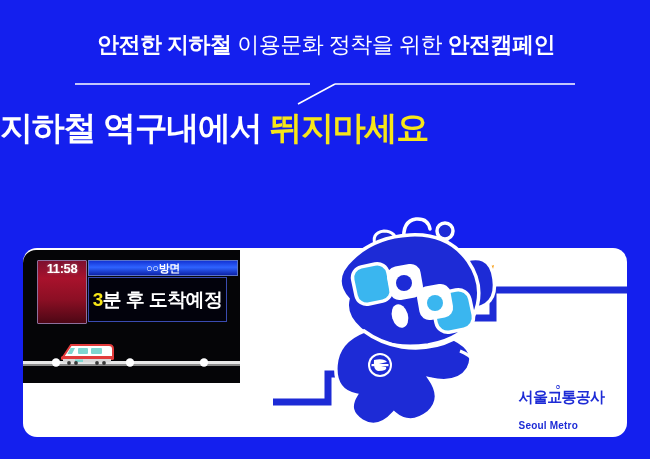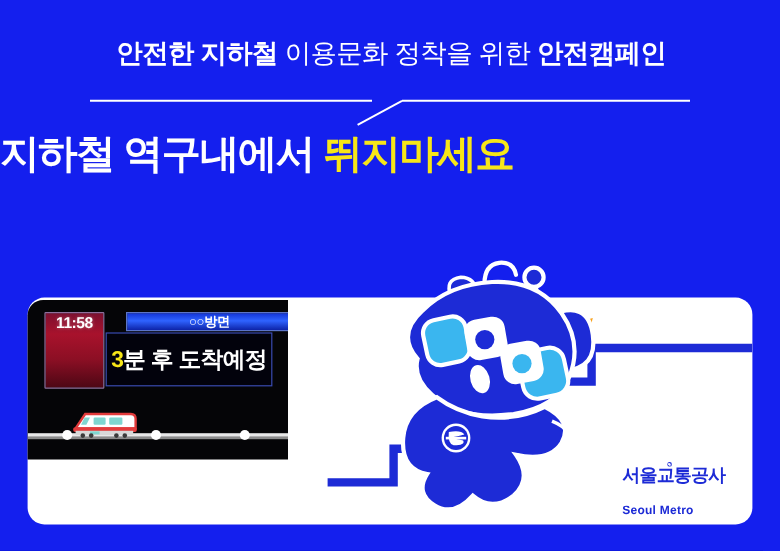--- a/index.html
+++ b/index.html
@@ -95,23 +95,23 @@
   }
   .board-time span {
     color: #ffffff;
     font-weight: 700;
     font-size: 13px;
     letter-spacing: -0.4px;
     text-shadow: 0 0 3px rgba(255,255,255,.35);
   }
   .board-dest {
     position: absolute;
-    left: 82px;
+    left: 65px;
     top: 10px;
-    width: 139px;
+    width: 150px;
     height: 16px;
     background: linear-gradient(180deg, #1334d6 0%, #2f63ff 45%, #0d23a8 100%);
     border: 1px solid #5b74c8;
     box-sizing: border-box;
     display: flex;
     align-items: center;
     justify-content: center;
   }
   .board-dest span {
     color: #ffffff;

